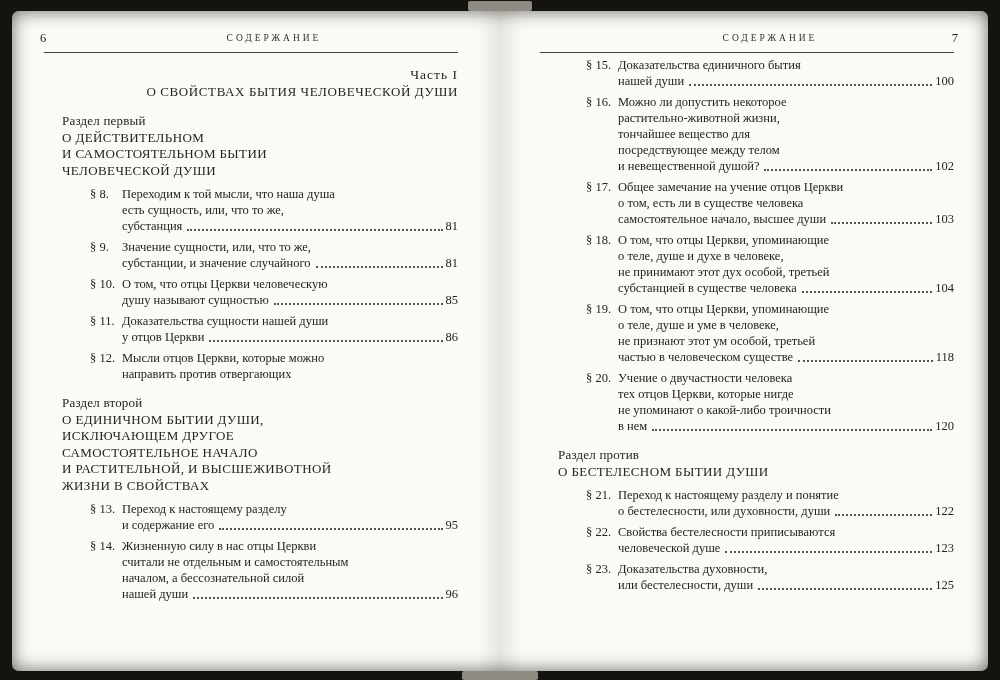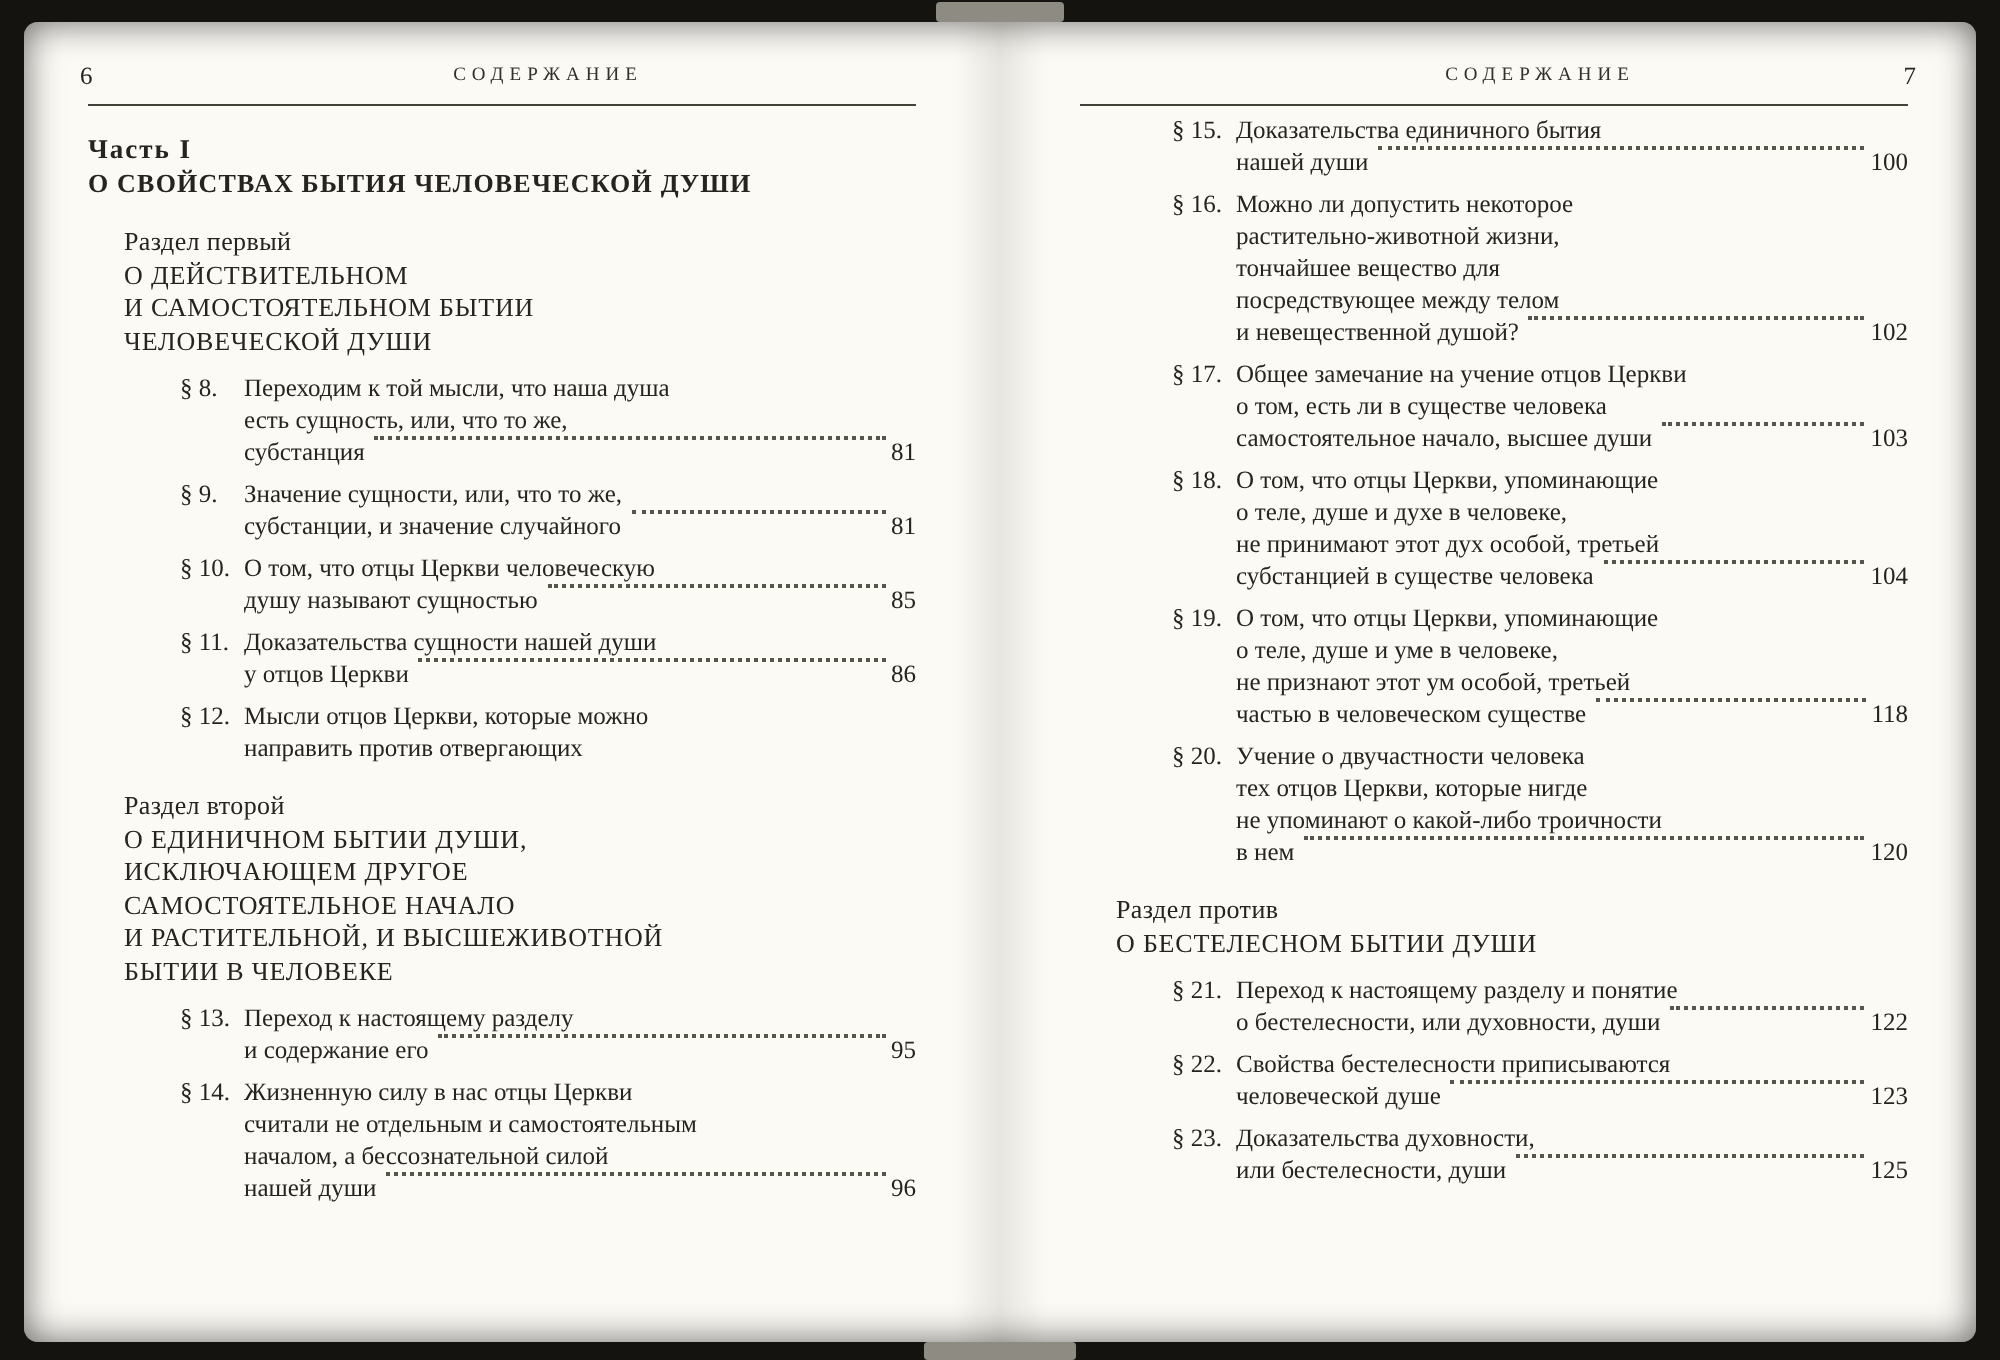--- a/index.html
+++ b/index.html
@@ -32,33 +32,33 @@
   .page-right{padding:20px 34px 0 42px;}
   .page-header{position:relative;height:15px;}
   .running-head{
     position:absolute;left:0;right:0;text-align:center;
     font-size:9.5px;letter-spacing:3px;color:#33312c;top:2px;padding-left:46px;
   }
   .pagenum{position:absolute;top:0;font-size:12.5px;color:#26241f;}
   .pagenum-left{left:-4px;}
   .pagenum-right{right:-4px;}
   .header-rule{border:0;border-top:1.2px solid #45423a;margin:6px 0 0 0;}
-  .part-heading{text-align:left;font-weight:bold;margin:13px 0 6px 0;}
+  .part-heading{text-align:right;font-weight:normal;margin:13px 0 6px 0;}
   .part-label{font-size:13.5px;letter-spacing:1px;line-height:17px;}
   .part-title{font-size:13px;letter-spacing:.6px;line-height:17px;}
   .blocks{margin-top:4px;}
   .section{margin:13px 0 7px 18px;font-size:13px;line-height:16.5px;}
   .section-label{letter-spacing:.2px;}
   .section-title-line{letter-spacing:.4px;}
   .entry{
     position:relative;padding-left:78px;margin:4px 0 5px 0;
     font-size:12.5px;line-height:16px;
   }
   .entry-num{position:absolute;left:46px;top:0;}
-  .entry-lastline{display:flex;align-items:flex-start;}
+  .entry-lastline{display:flex;align-items:flex-end;}
   .lastline-text{white-space:nowrap;}
   .dots{
     flex:1 1 auto;min-width:10px;
     border-bottom:2px dotted #57544c;
     margin:0 3px 3px 5px;
   }
   .pg{white-space:nowrap;}
 </style>
 </head>
 <body>
@@ -129,21 +129,21 @@
             <span class="entry-num">§ 12.</span>
             <div class="entry-line">Мысли отцов Церкви, которые можно</div>
             <div class="entry-line">направить против отвергающих</div>
           </div>
           <div class="section">
             <div class="section-label">Раздел второй</div>
             <div class="section-title-line">О ЕДИНИЧНОМ БЫТИИ ДУШИ,</div>
             <div class="section-title-line">ИСКЛЮЧАЮЩЕМ ДРУГОЕ</div>
             <div class="section-title-line">САМОСТОЯТЕЛЬНОЕ НАЧАЛО</div>
             <div class="section-title-line">И РАСТИТЕЛЬНОЙ, И ВЫСШЕЖИВОТНОЙ</div>
-            <div class="section-title-line">БЫТИИ В ЧЕЛОВЕКЕ</div>
+            <div class="section-title-line">ЖИЗНИ В СВОЙСТВАХ</div>
           </div>
           <div class="entry">
             <span class="entry-num">§ 13.</span>
             <div class="entry-line">Переход к настоящему разделу</div>
             <div class="entry-line entry-lastline">
               <span class="lastline-text">и содержание его</span>
               <span class="dots"></span>
               <span class="pg">95</span>
             </div>
           </div>

